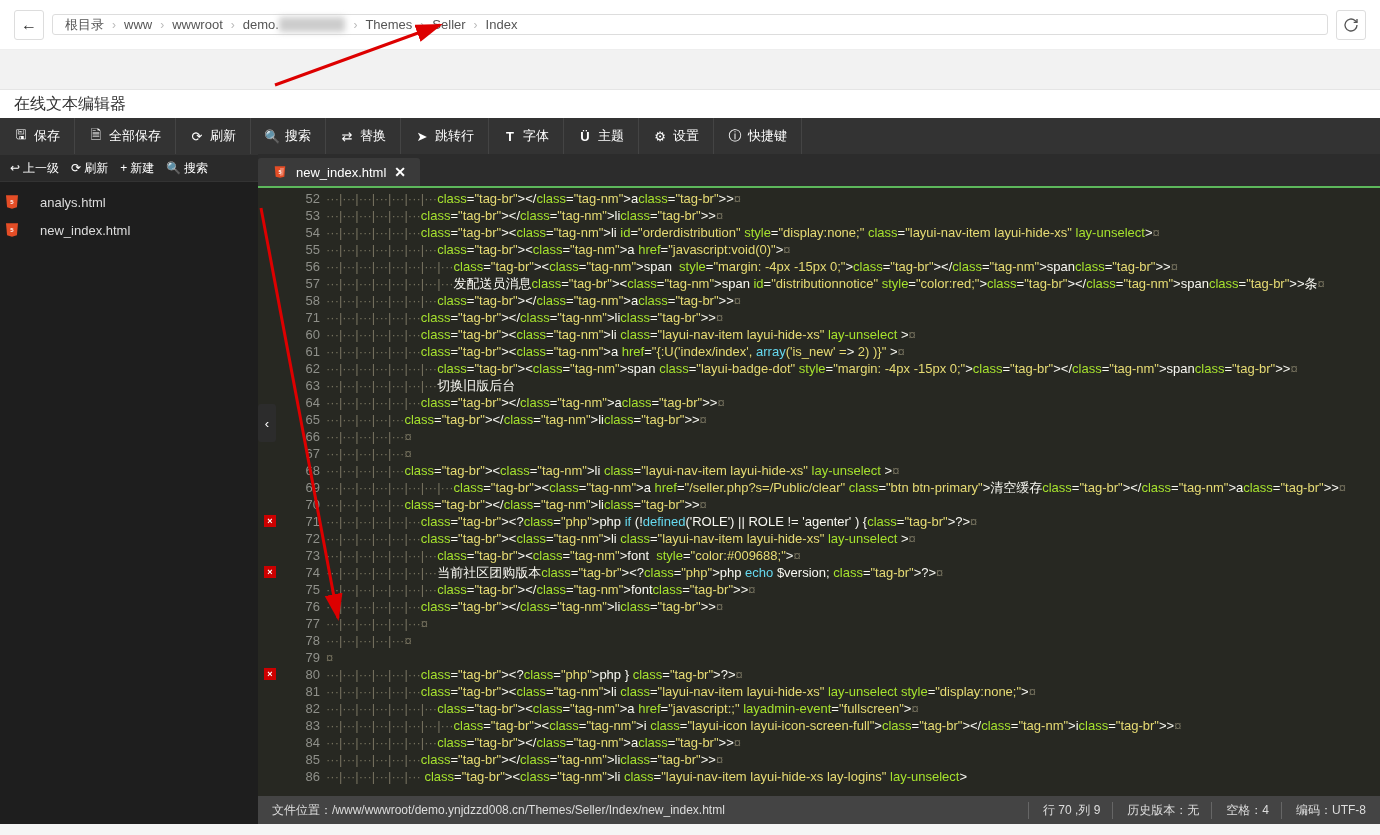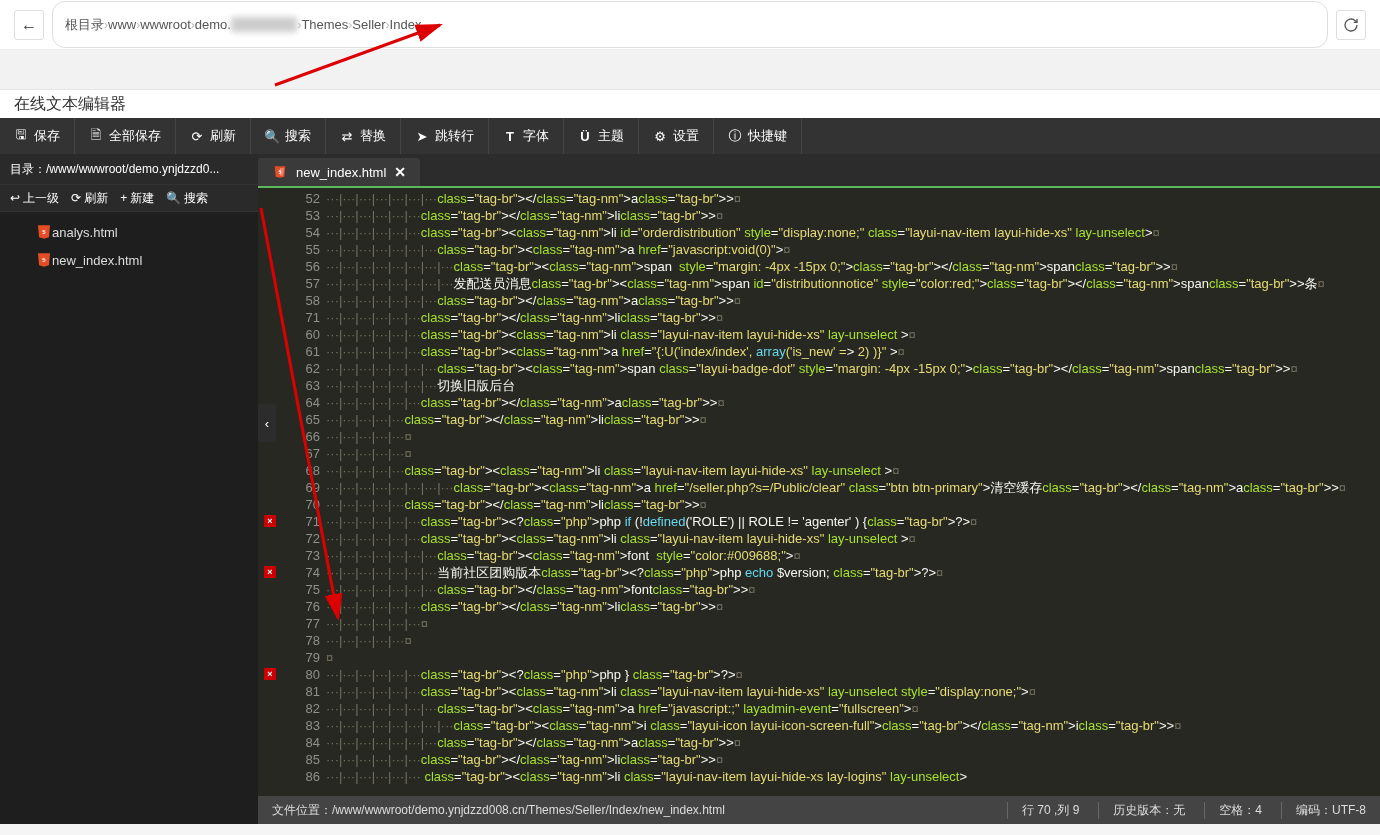--- a/index.html
+++ b/index.html
@@ -1,53 +1,53 @@
 <!DOCTYPE html>
 <html><head>
 <meta charset="utf-8">
 <style>
 *{margin:0;padding:0;box-sizing:border-box;font-family:"Microsoft YaHei",Arial,sans-serif}
 body{background:#f5f5f5;font-size:13px;color:#333;width:1380px;height:835px;overflow:hidden;position:relative}
 .topbar{height:50px;background:#fff;display:flex;align-items:center;padding:10px 14px;border-bottom:1px solid #eee}
 .nav-back{width:30px;height:30px;border:1px solid #ddd;border-radius:3px;display:flex;align-items:center;justify-content:center;font-size:16px;color:#333;margin-right:8px;cursor:pointer}
-.breadcrumb{flex:1;height:47px;border:1px solid #ddd;border-radius:13px;display:flex;align-items:center;padding:0 12px;gap:0;font-size:13px;color:#555;background:#fff}
+.breadcrumb{flex:1;height:21px;border:1px solid #ddd;border-radius:3px;display:flex;align-items:center;padding:0 12px;gap:8px;font-size:13px;color:#555;background:#fff}
 .bc-sep{color:#bbb;font-size:12px}
 .bc-item{color:#555;cursor:pointer}
 .reload-btn{width:30px;height:30px;border:1px solid #ddd;border-radius:3px;display:flex;align-items:center;justify-content:center;margin-left:8px;cursor:pointer}
 .reload-btn svg{width:16px;height:16px}
 .graybar{height:40px;background:#f2f2f2;border-bottom:1px solid #e5e5e5}
 .editor-title{height:28px;background:#fff;padding:4px 14px;font-size:16px;color:#333}
 .toolbar{height:36px;background:#333;display:flex;align-items:center;padding:0 0}
 .tool-item{color:#fff;font-size:13px;padding:0 14px;height:36px;display:flex;align-items:center;gap:6px;cursor:pointer;border-right:1px solid #444}
 .tool-icon{display:inline-flex;width:14px;height:14px;align-items:center;justify-content:center}
 .main{display:flex;height:670px;background:#272822}
 .sidebar{width:258px;background:#1e1e1e;color:#ccc;display:flex;flex-direction:column}
 .sidebar-path{height:30px;background:#2a2a2a;font-size:12px;color:#fff;display:flex;align-items:center;padding:0 10px;white-space:nowrap;overflow:hidden}
 .sidebar-actions{height:28px;background:#2a2a2a;display:flex;align-items:center;gap:12px;padding:0 10px;font-size:12px;color:#fff;border-top:1px solid #333;border-bottom:1px solid #333}
 .sidebar-action{cursor:pointer;display:flex;align-items:center;gap:3px}
 .file-list{flex:1;padding:6px 0}
-.file-item{display:flex;align-items:center;gap:0;padding:6px 36px;font-size:13px;color:#ddd;cursor:pointer}
+.file-item{display:flex;align-items:center;gap:20px;padding:6px 4px;font-size:13px;color:#ddd;cursor:pointer}
 .file-icon{width:16px;height:16px;display:inline-flex;align-items:center;justify-content:center;color:#e44d26}
 .editor-area{flex:1;display:flex;flex-direction:column;position:relative}
 .tab-bar{height:34px;background:#2c2c2c;display:flex;align-items:flex-end;border-bottom:2px solid #5db85c}
 .tab{background:#3a3a3a;color:#fff;padding:6px 14px;display:flex;align-items:center;gap:8px;font-size:13px;cursor:pointer;border-top-left-radius:3px;border-top-right-radius:3px}
 .tab.active{background:#3a3a3a;border-bottom:2px solid #5db85c;margin-bottom:-2px}
 .tab-close{font-size:14px;font-weight:bold;cursor:pointer}
 .code-pane{flex:1;display:flex;background:#272822;overflow:hidden;position:relative}
 .gutter{width:68px;background:#272822;text-align:right;padding:2px 6px 2px 2px;font-family:Consolas,monospace;font-size:13px;color:#8f908a;line-height:17px}
 .gutter-line{height:17px;position:relative}
 .gutter-err{position:absolute;left:4px;top:2px;width:12px;height:12px;background:#c00;color:#fff;font-size:9px;display:flex;align-items:center;justify-content:center;font-weight:bold}
 .code{flex:1;font-family:Consolas,monospace;font-size:13px;line-height:17px;color:#f8f8f2;padding:2px 0;white-space:pre;position:relative}
 .cl{height:17px}
 .tag-br{color:#f8f8f2}
 .attr{color:#a6e22e} .eq{color:#f8f8f2} .str{color:#e6db74}
 .inv{color:#75715e}
 .kw{color:#66d9ef}
 .collapse-handle{position:absolute;left:0;top:250px;width:18px;height:38px;background:#2c2c2c;border-radius:3px;display:flex;align-items:center;justify-content:center;color:#fff;cursor:pointer;z-index:5}
-.statusbar{height:28px;background:#444;color:#ddd;font-size:12px;display:flex;align-items:center;padding:0 14px;gap:19px}
+.statusbar{height:28px;background:#444;color:#ddd;font-size:12px;display:flex;align-items:center;padding:0 14px;gap:12px}
 .statusbar .path{flex:1}
 .statusbar .cell{border-left:1px solid #666;padding-left:14px}
 .arrow{position:absolute;pointer-events:none;z-index:20}
 .arrow1{left:260px;top:15px;width:200px;height:80px}
 .arrow2{left:258px;top:200px;width:90px;height:430px}
 </style>
 </head>
 <body>
 
 <div class="topbar">
@@ -121,21 +121,20 @@
       <span>设置</span>
     </div>
   <div class="tool-item">
       <span class="tool-icon">ⓘ</span>
       <span>快捷键</span>
     </div>
 </div>
 
 <div class="main">
   <div class="sidebar">
-    <div class="sidebar-path">目录：/www/wwwroot/demo.ynjdzzd0...</div>
     <div class="sidebar-actions">
       <span class="sidebar-action">↩ <span>上一级</span></span>
       <span class="sidebar-action">⟳ <span>刷新</span></span>
       <span class="sidebar-action">+ <span>新建</span></span>
       <span class="sidebar-action">🔍 <span>搜索</span></span>
     </div>
     <div class="file-list" id="file-list">
         <div class="file-item">
           <span class="file-icon">
             <svg width="16" height="16" viewBox="0 0 24 24">

